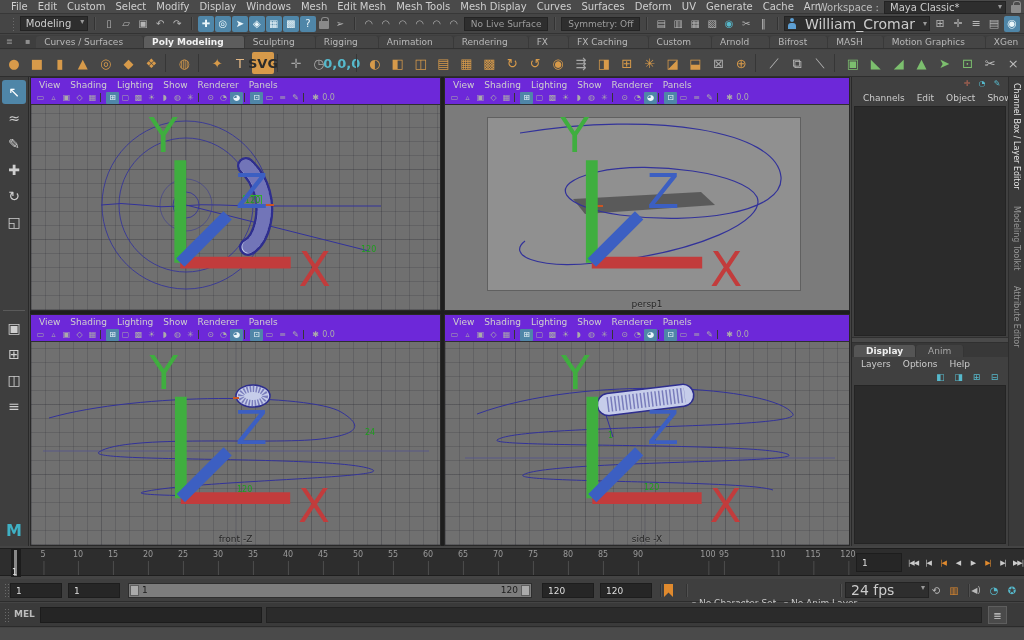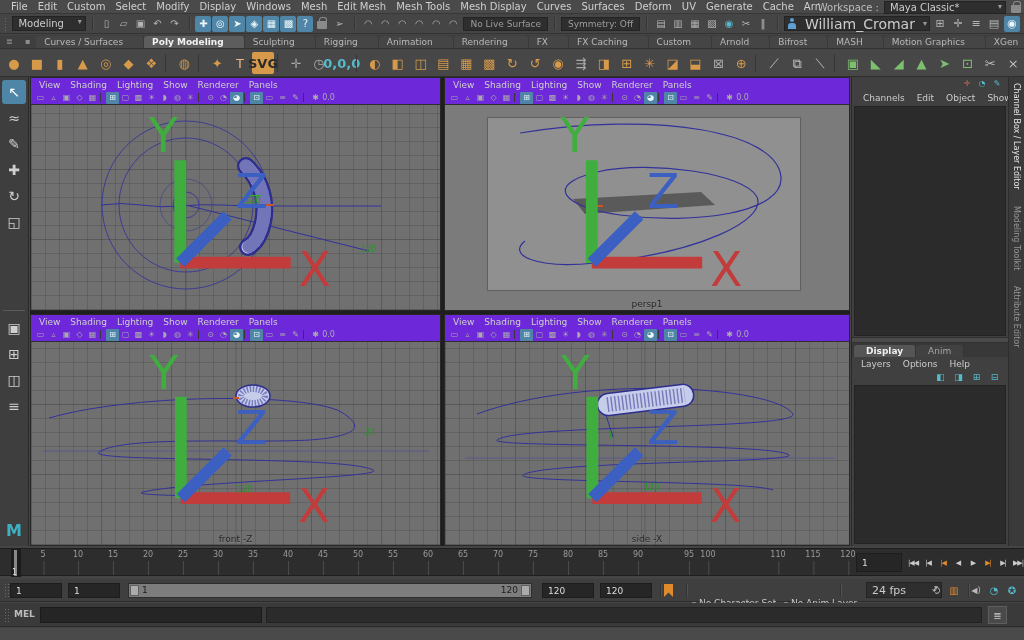--- a/index.html
+++ b/index.html
@@ -11,21 +11,21 @@
   .menus{display:flex;white-space:nowrap;max-width:820px;overflow:hidden;padding-left:6px}
   .menus .mi{padding:0 5px;color:#cfcfcf;font-size:10px;cursor:default}
   .ws{position:absolute;right:3px;top:0;height:14px;display:flex;align-items:center;gap:5px}
   .dd{background:#2e2e2e;border:1px solid #232323;height:13px;display:inline-flex;align-items:center;padding:0 16px 0 5px;position:relative;color:#ccc}
   .dd::after{content:"▾";position:absolute;right:3px;top:0;font-size:8px;color:#9a9a9a}
   .ws .dd{width:122px}
   .lockicon{width:10px;height:8px;background:#8a8a8a;border-radius:1px;position:relative;margin-top:3px}
   .lockicon::before{content:"";position:absolute;left:2px;top:-4px;width:6px;height:5px;border:1.5px solid #8a8a8a;border-bottom:none;border-radius:3px 3px 0 0}
 
   
-  .statusline{position:absolute;left:0;top:14px;width:1024px;height:20px;background:#454545;display:flex;align-items:center;gap:2px;padding-left:2px;border-bottom:1px solid #333}
+  .statusline{position:absolute;left:0;top:14px;width:1024px;height:20px;background:#454545;display:flex;align-items:center;gap:2px;padding-left:10px;border-bottom:1px solid #333}
   .grip{width:5px;height:14px;background-image:radial-gradient(#6a6a6a 30%,transparent 32%);background-size:3px 3px;margin:0 2px}
   .menuset{width:80px;height:15px}
   .vsep{width:1px;height:13px;background:#333;box-shadow:1px 0 0 #515151;margin:0 4px}
   .igroup{display:flex;align-items:center;gap:1px}
   .icon{display:inline-flex;align-items:center;justify-content:center;width:16px;height:16px;font-size:10px;color:#b5b5b5;line-height:1;cursor:default}
   .icon.hl{background:#4f86a8;border-radius:2px;color:#eaf6fa}
   .icon.small{font-size:6px;font-weight:bold;letter-spacing:0}
   .sep{width:5px;height:12px;border-left:1px solid #363636;margin:0 2px}
   .fieldbox{background:#2e2e2e;border:1px solid #232323;height:14px;display:inline-flex;align-items:center;padding:0 6px;font-size:9px;color:#9c9c9c;white-space:nowrap}
   .chip{background:#2e2e2e;border:1px solid #232323;height:15px;display:inline-flex;align-items:center;gap:8px;padding:0 14px 0 3px;position:relative;font-size:14px;color:#ccc}
@@ -111,21 +111,21 @@
 
   
   .rangerow{position:absolute;left:0;top:579px;width:1024px;height:23px;background:#3f3f3f;border-bottom:1px solid #2c2c2c}
   .nfield{position:absolute;top:4px;width:52px;height:15px;background:#262626;border:1px solid #1d1d1d;font-size:9px;color:#ddd;display:flex;align-items:center;padding-left:5px}
   .slider{position:absolute;left:128px;top:4px;width:404px;height:15px;background:#7d7d7d;border:1px solid #2e2e2e}
   .shandle{position:absolute;top:1px;width:9px;height:11px;background:#ababab;border:1px solid #5f5f5f}
   .slabel{position:absolute;top:1px;font-size:9px;color:#1c1c1c}
   .bmark{position:absolute;left:664px;top:5px;width:9px;height:13px;background:#e08a2e;clip-path:polygon(0 0,100% 0,100% 100%,50% 65%,0 100%)}
   .txtdd{position:absolute;top:19px;font-size:9px;color:#c7c7c7;white-space:nowrap}
   .txtdd .car{color:#8f8f8f;font-size:8px;margin-right:3px}
-  .fpsdd{position:absolute;left:866px;top:3px;width:76px;height:16px;font-size:11px}
+  .fpsdd{position:absolute;left:845px;top:3px;width:84px;height:16px;font-size:14px}
   .rico{position:absolute;top:3px;width:16px;height:16px;display:flex;align-items:center;justify-content:center;font-size:10px}
 
   
   .melrow{position:absolute;left:0;top:603px;width:1024px;height:24px;background:#3a3a3a;border-bottom:1px solid #2b2b2b}
   .mellabel{position:absolute;left:14px;top:6px;font-size:9px;color:#bdbdbd;font-weight:bold}
   .melinput{position:absolute;left:40px;top:4px;width:222px;height:16px;background:#252525;border:1px solid #1c1c1c}
   .meloutput{position:absolute;left:266px;top:4px;width:716px;height:16px;background:#2b2b2b;border:1px solid #222}
   .sebtn{position:absolute;left:988px;top:3px;width:19px;height:18px;background:#4a4a4a;border:1px solid #5e5e5e;color:#d0d0d0;font-size:10px;display:flex;align-items:center;justify-content:center}
   .helpline{position:absolute;left:0;top:628px;width:1024px;height:12px;background:#4a4a4a}
 </style>
@@ -612,21 +612,21 @@
         <span class="tick" style="left: 315px;">45</span>
         <span class="tick" style="left: 350px;">50</span>
         <span class="tick" style="left: 385px;">55</span>
         <span class="tick" style="left: 420px;">60</span>
         <span class="tick" style="left: 455px;">65</span>
         <span class="tick" style="left: 490px;">70</span>
         <span class="tick" style="left: 525px;">75</span>
         <span class="tick" style="left: 560px;">80</span>
         <span class="tick" style="left: 595px;">85</span>
         <span class="tick" style="left: 630px;">90</span>
-        <span class="tick" style="left: 665px; margin-left: 16px;">95</span>
+        <span class="tick" style="left: 700px; margin-left: 16px;">95</span>
         <span class="tick" style="left: 700px;">100</span>
         <span class="tick" style="left: 735px; margin-top: 48px;">105</span>
         <span class="tick" style="left: 770px;">110</span>
         <span class="tick" style="left: 805px;">115</span>
         <span class="tick" style="left: 840px;">120</span>
       </div>
     <div class="curframe">
       <span class="cfbar"></span>
       <span class="cflabel">1</span>
     </div>

